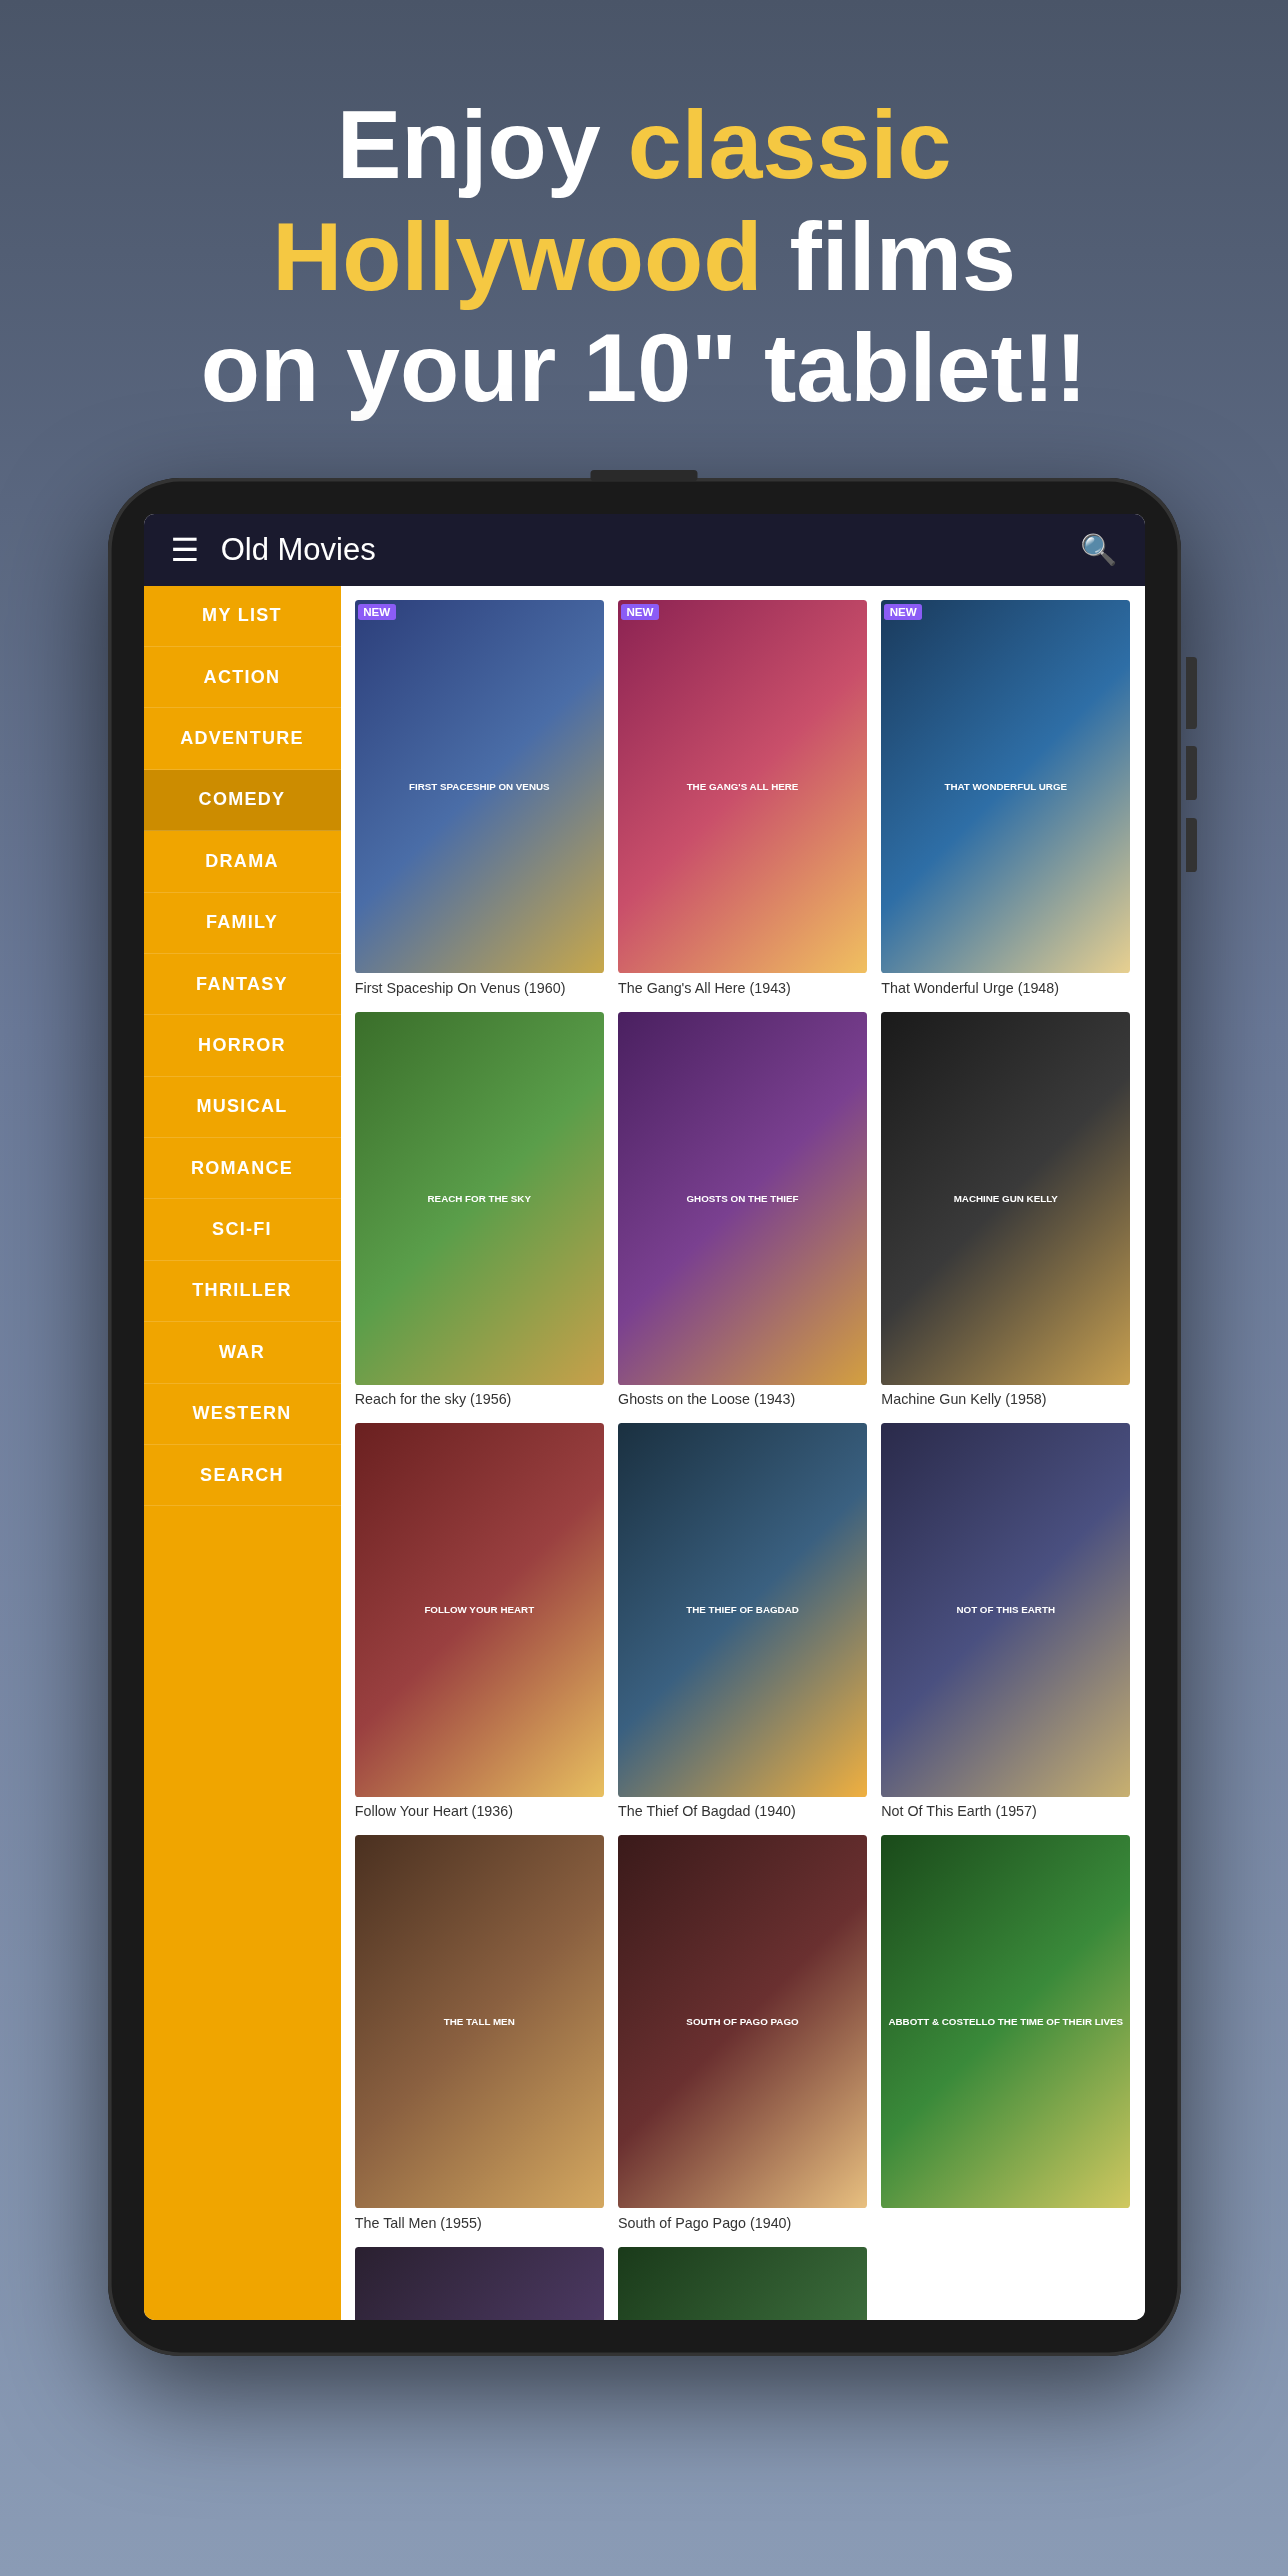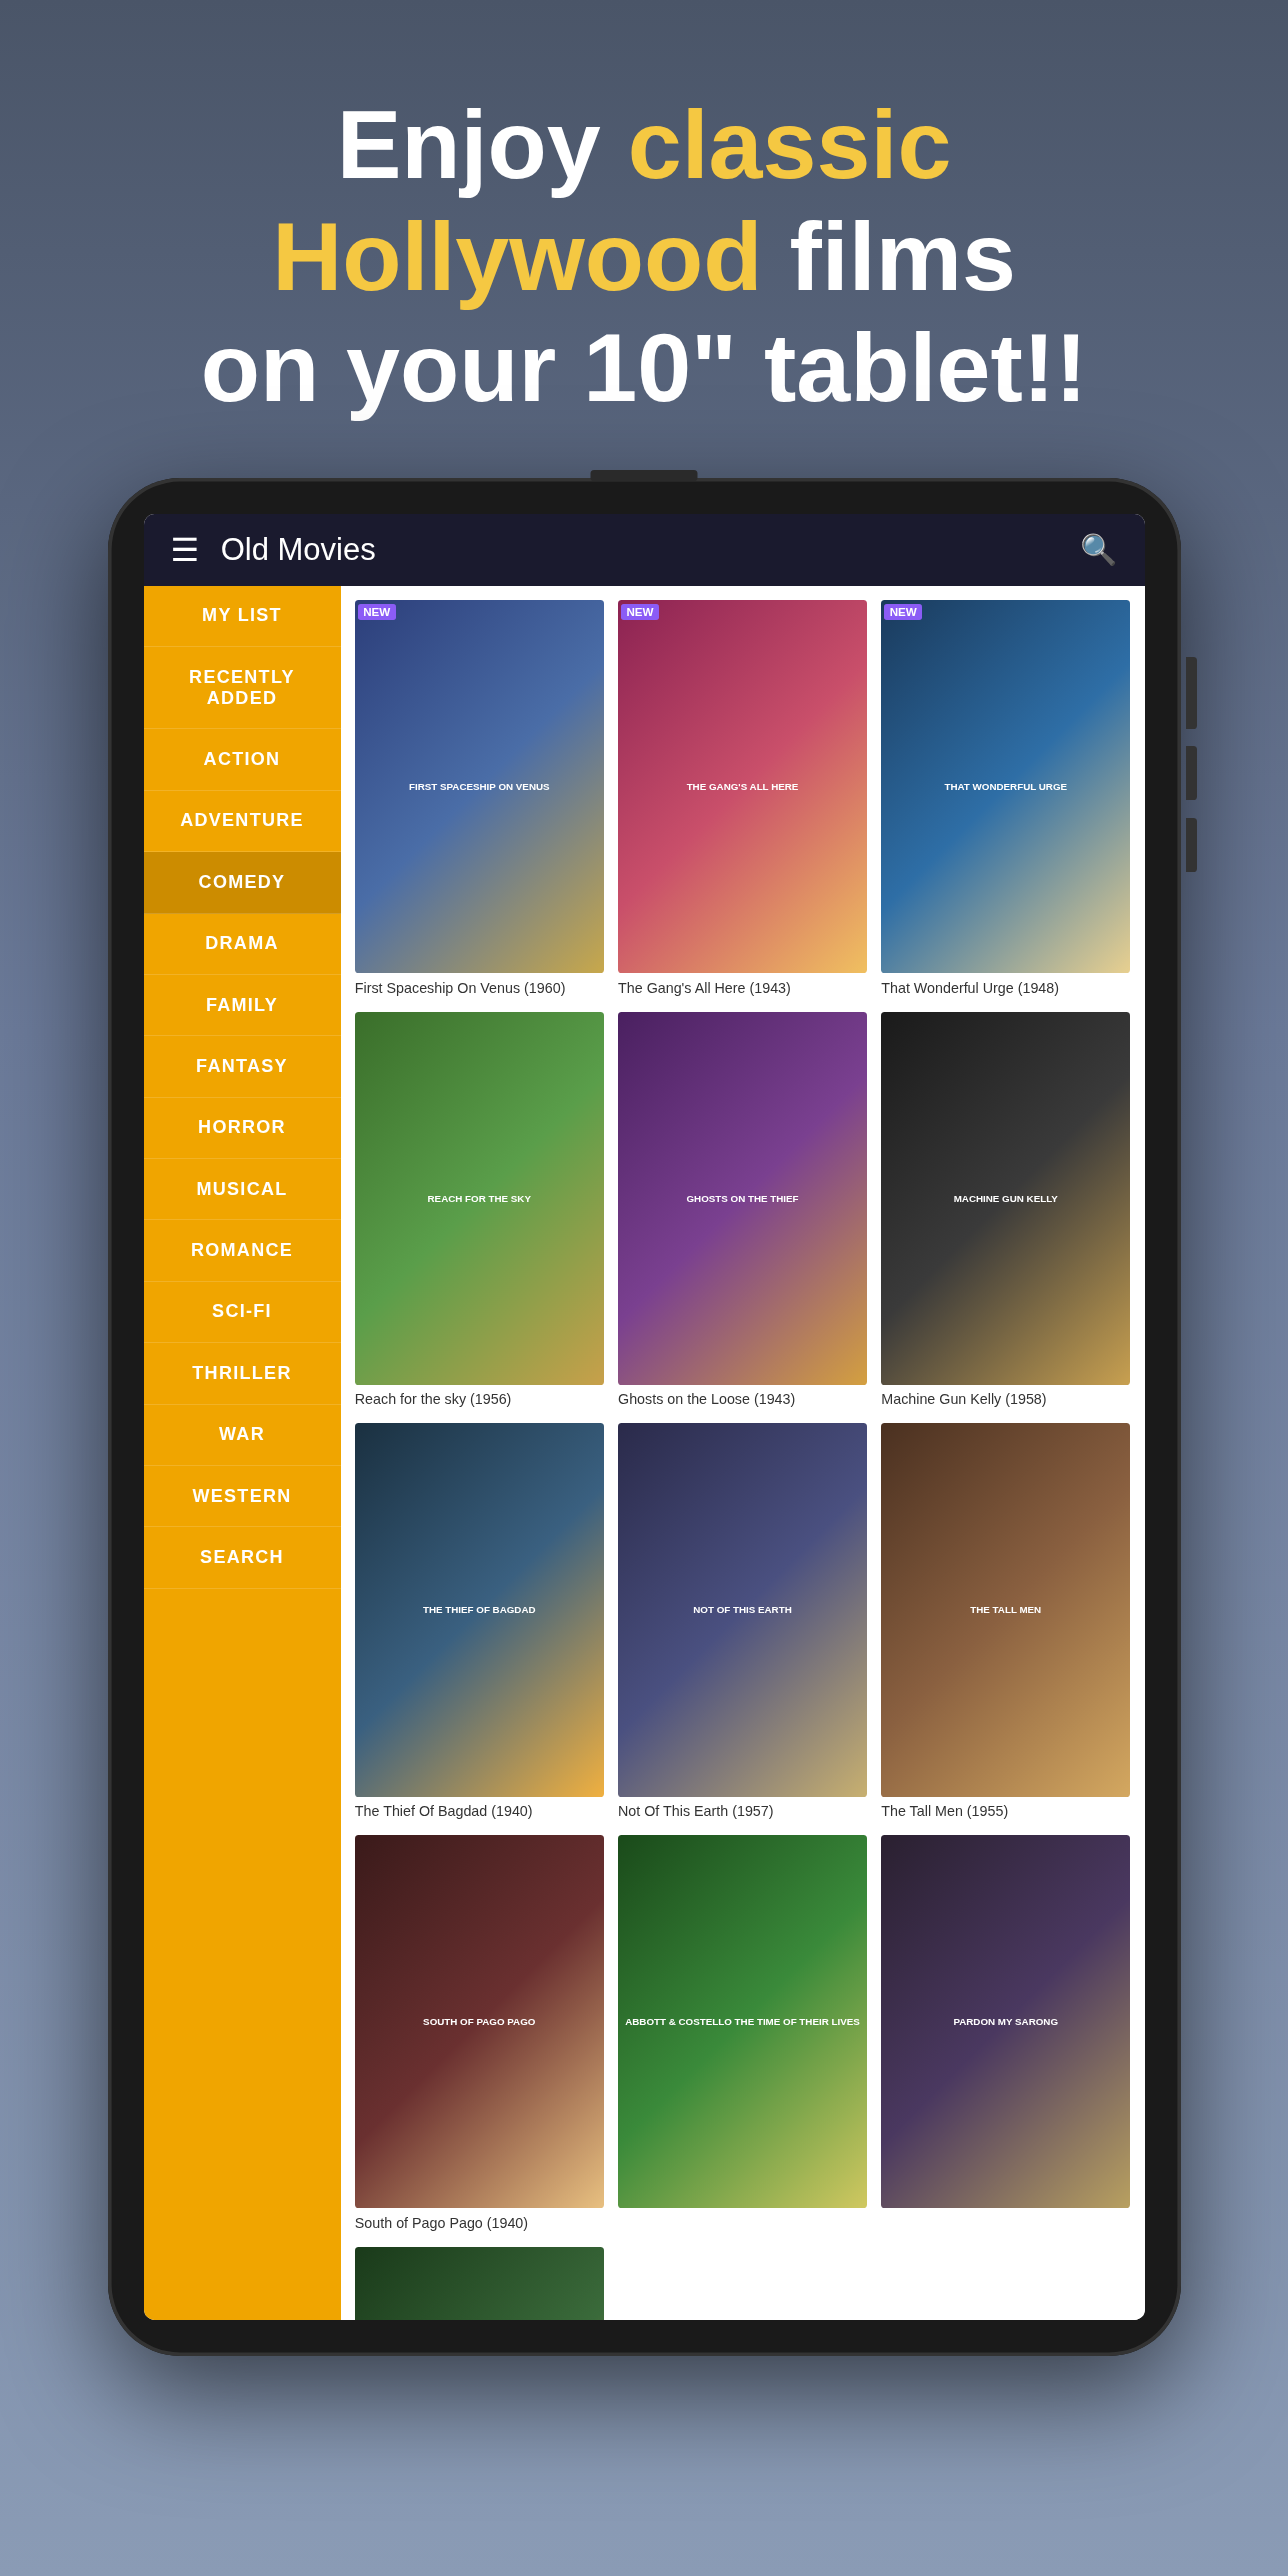--- a/index.html
+++ b/index.html
@@ -225,21 +225,20 @@
     <div class="app-bar">
       <span class="hamburger">☰</span>
       <span class="title">Old Movies</span>
       <span class="search-icon">🔍</span>
     </div>
 
     <div class="content-area">
 
       <div class="sidebar">
       <div class="sidebar-item">MY LIST</div>
-          <div class="sidebar-item">RECENTLY ADDED</div>
           <div class="sidebar-item">ACTION</div>
           <div class="sidebar-item">ADVENTURE</div>
           <div class="sidebar-item active">COMEDY</div>
           <div class="sidebar-item">DRAMA</div>
           <div class="sidebar-item">FAMILY</div>
           <div class="sidebar-item">FANTASY</div>
           <div class="sidebar-item">HORROR</div>
           <div class="sidebar-item">MUSICAL</div>
           <div class="sidebar-item">ROMANCE</div>
           <div class="sidebar-item">SCI-FI</div>
@@ -284,20 +283,26 @@
             <div class="movie-title">Ghosts on the Loose (1943)</div>
           </div>
           <div class="movie-card">
             <div class="movie-poster">
               <div class="movie-poster-bg poster-6">MACHINE GUN KELLY</div>
             </div>
             <div class="movie-title">Machine Gun Kelly (1958)</div>
           </div>
           <div class="movie-card">
             <div class="movie-poster">
+              <div class="movie-poster-bg poster-8">FOLLOW YOUR HEART</div>
+            </div>
+            <div class="movie-title">Follow Your Heart (1936)</div>
+          </div>
+          <div class="movie-card">
+            <div class="movie-poster">
               <div class="movie-poster-bg poster-9">THE THIEF OF BAGDAD</div>
             </div>
             <div class="movie-title">The Thief Of Bagdad (1940)</div>
           </div>
           <div class="movie-card">
             <div class="movie-poster">
               <div class="movie-poster-bg poster-10">NOT OF THIS EARTH</div>
             </div>
             <div class="movie-title">Not Of This Earth (1957)</div>
           </div>

